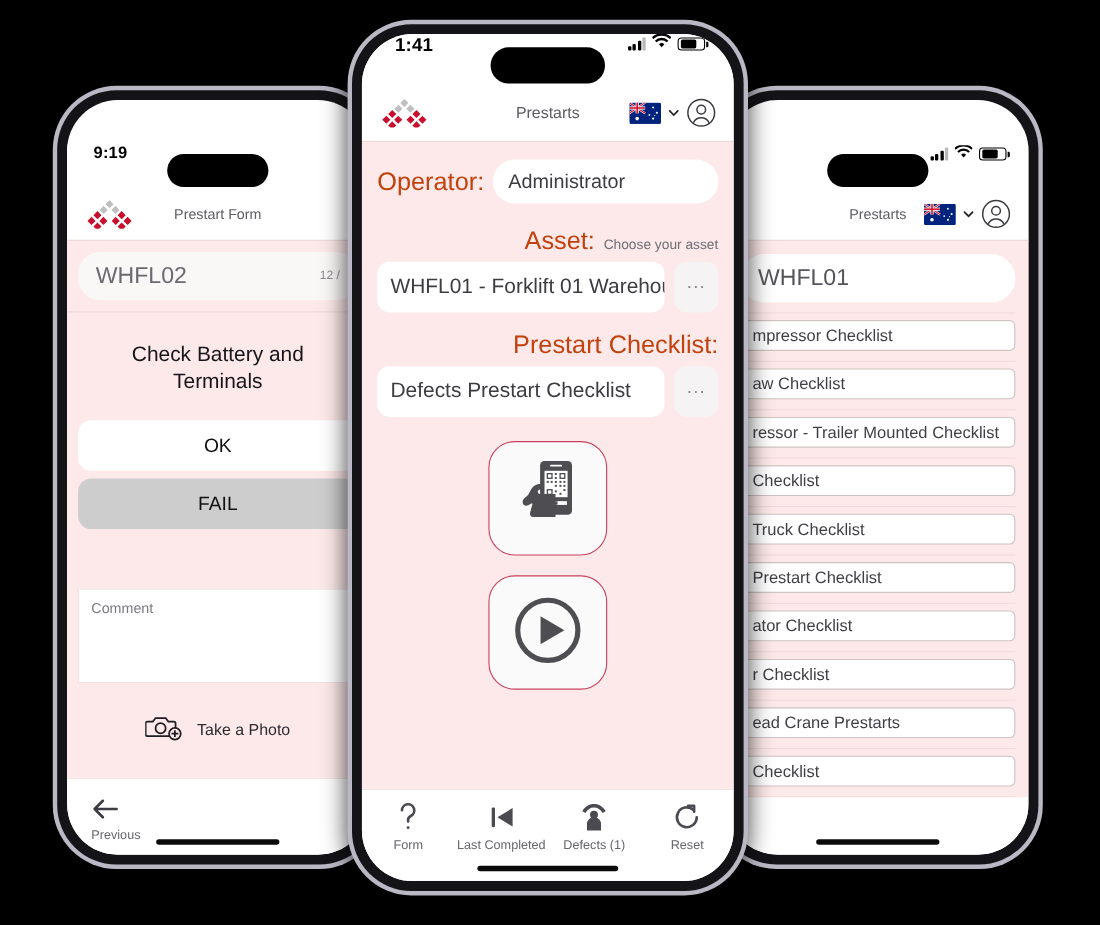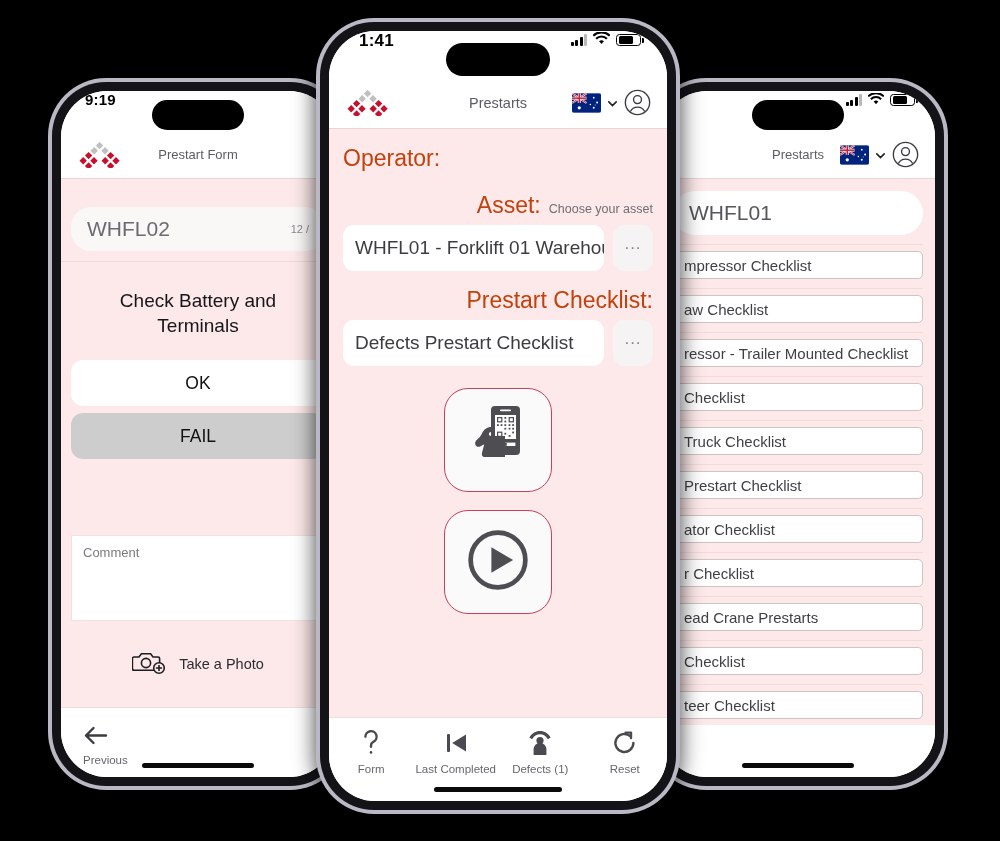--- a/index.html
+++ b/index.html
@@ -42,21 +42,21 @@
   #phone-center { left: 316px; top: 18px;  width: 364px; height: 796px; z-index: 3; }
 
   
   .statusbar {
     height: 46px; flex: 0 0 46px;
     display: flex; align-items: flex-start; justify-content: space-between;
     padding: 0 26px 0 30px;
     position: relative;
     background: #fff;
   }
-  .phone-sm .statusbar { height: 40px; flex: 0 0 40px; padding: 0 20px 0 24px; }
+  .phone-sm .statusbar { height: 40px; flex: 0 0 40px; padding: 0 20px 0 24px; margin-top: 40px; }
   .clock { font-size: 17px; font-weight: bold; color: #000; letter-spacing: .2px; }
   .phone-sm .clock { font-size: 15px; }
   .dyn-island {
     position: absolute; left: 50%; transform: translateX(-50%);
     top: 12px; width: 104px; height: 33px;
     border-radius: 20px; background: #000;
   }
   .phone-sm .dyn-island { width: 92px; height: 30px; top: 9px; }
   .status-right { display: flex; align-items: center; gap: 6px; }
 
@@ -138,21 +138,21 @@
   .tabicon { height: 30px; display: flex; align-items: center; justify-content: center; color: #4a4a50; }
   .tablabel { font-size: 11.5px; color: #66666c; white-space: nowrap; }
   .home-ind {
     position: absolute; bottom: 9px; left: 50%; transform: translateX(-50%);
     width: 128px; height: 5px; border-radius: 3px; background: #0a0a0a;
   }
   .phone-sm .home-ind { width: 112px; }
 
   
   .l-searchbar {
-    background: #faf7f7; border-radius: 20px; margin: 28px 10px 0 10px;
+    background: #faf7f7; border-radius: 20px; margin: 10px 10px 0 10px;
     height: 44px; display: flex; align-items: center; padding: 0 16px;
     justify-content: space-between;
   }
   .l-searchbar .v { font-size: 21px; color: #6a6a70; }
   .l-searchbar .c { font-size: 11px; color: #8a8a90; }
   .l-divider { height: 1px; background: #f0d8d8; margin-top: 10px; }
   .l-question {
     text-align: center; font-size: 19px; color: #16161a; line-height: 1.32;
     padding: 26px 18px 22px 18px; font-weight: normal;
   }
@@ -464,20 +464,21 @@
               </svg>
             </span>
           </div>
         </div>
 
         <div class="body-pink">
           <div class="form-pad">
 
             <div class="row-inline">
               <span class="lbl-lg">Operator:</span>
+              <span class="pill">Administrator</span>
             </div>
 
             <div class="field-label-row">
               <span class="lbl-lg">Asset:</span>
               <span class="lbl-sub">Choose your asset</span>
             </div>
             <div class="field-row">
               <span class="field-box">WHFL01 - Forklift 01 Warehou...</span>
               <span class="dots-btn">...</span>
             </div>

